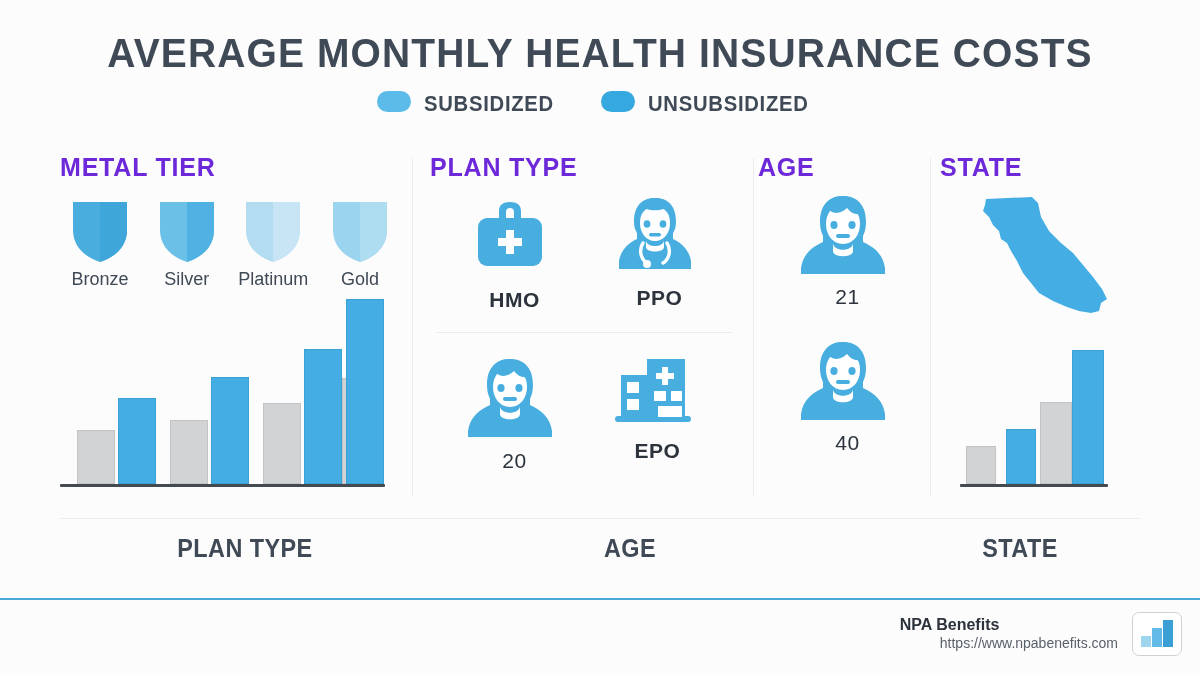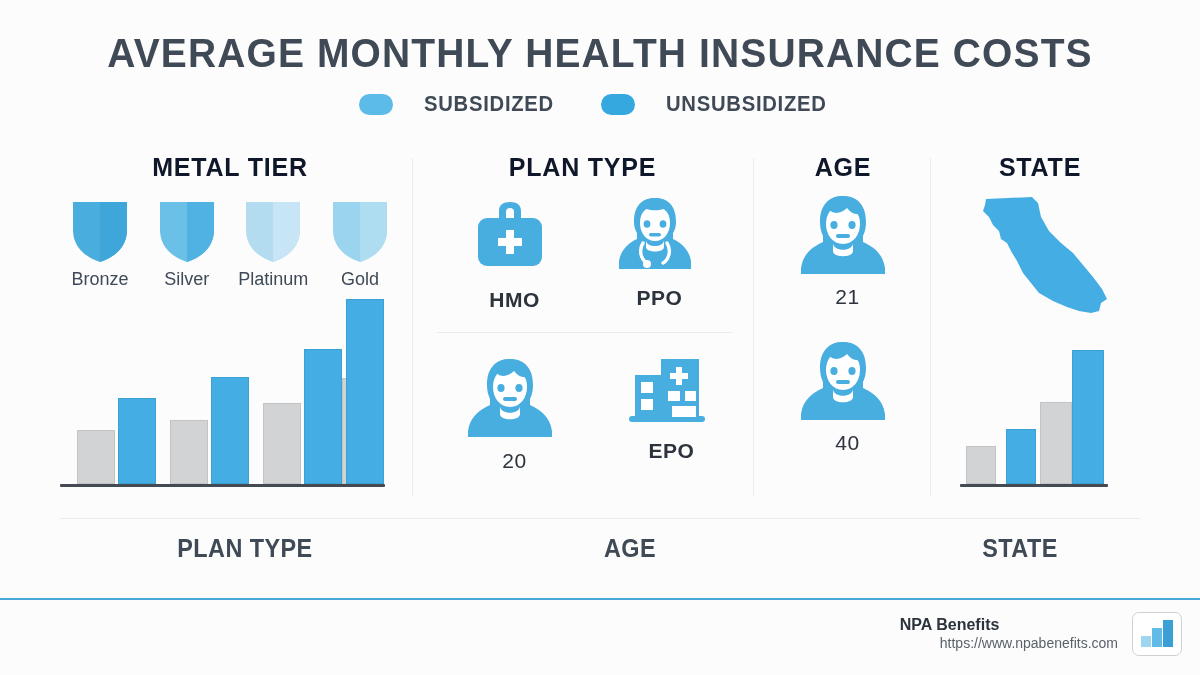--- a/index.html
+++ b/index.html
@@ -18,34 +18,34 @@
     color:#3f4a56;
     transform:scaleX(.95);
     white-space:nowrap;
   }
 
   
   .legend{
     position:absolute;top:91px;left:0;width:1200px;
     display:flex;justify-content:center;align-items:center;gap:36px;
   }
-  .leg-item{display:flex;align-items:center;gap:31px;}
+  .leg-item{display:flex;gap:13px;}
   .leg-dot{width:34px;height:21px;border-radius:11px;display:block;}
   .leg-label{
     font-size:22px;font-weight:bold;color:#3f4a56;letter-spacing:.8px;
     transform:scaleX(.92);transform-origin:left center;white-space:nowrap;
   }
 
   
   .vdiv{position:absolute;width:1px;background:#ececec;}
   .hdiv{position:absolute;height:1px;background:#ececec;}
 
   .panel-title{
-    position:absolute;text-align:center;
-    font-size:25px;font-weight:bold;color:#0f172a;letter-spacing:.8px;
+    position:absolute;
+    font-size:25px;font-weight:bold;color:#6d28d9;letter-spacing:.8px;
     white-space:nowrap;
   }
 
   
   .shield-row{position:absolute;left:60px;top:196px;width:340px;
     display:flex;justify-content:space-between;align-items:flex-end;}
   .shield-cell{display:flex;flex-direction:column;align-items:center;width:80px;}
   .shield-cap{margin-top:5px;font-size:18px;color:#3f4a56;white-space:nowrap;}
 
   
@@ -185,21 +185,21 @@
       <path d="M46 12 C34 12 29 20 29 30 C29 41 36 50 46 50 C56 50 63 41 63 30 C63 20 58 12 46 12 Z" fill="#ffffff"></path>
       <path d="M29 11 C34 22 44 20 50 14 C54 19 58 21 63 20 C61 8 55 2 46 2 C38 2 32 5 29 11 Z" fill="#48aee0"></path>
       <ellipse cx="37" cy="31" rx="3.6" ry="4" fill="#48aee0"></ellipse>
       <ellipse cx="55" cy="31" rx="3.6" ry="4" fill="#48aee0"></ellipse>
       <rect x="39" y="40" width="14" height="4" rx="2" fill="#48aee0"></rect>
       <path d="M36 49 C36 58 56 58 56 49 L56 57 C56 64 36 64 36 57 Z" fill="#ffffff"></path>
     </svg>
     <div class="tile-cap num" style="margin-top:10px;">20</div>
   </div>
 
-  <div class="tile" style="left:619px;top:355px;width:96px;align-items:center;">
+  <div class="tile" style="left:605px;top:355px;width:96px;align-items:center;">
     <svg width="92" height="72" viewBox="0 0 92 72">
       <rect x="40" y="4" width="38" height="58" fill="#48aee0"></rect>
       <rect x="14" y="20" width="28" height="42" fill="#48aee0"></rect>
       <rect x="8" y="61" width="76" height="6" rx="3" fill="#48aee0"></rect>
       <path d="M55 12 H61 V18 H67 V24 H61 V30 H55 V24 H49 V18 H55 Z" fill="#ffffff"></path>
       <rect x="20" y="27" width="12" height="11" fill="#ffffff"></rect>
       <rect x="20" y="44" width="12" height="11" fill="#ffffff"></rect>
       <rect x="47" y="36" width="12" height="10" fill="#ffffff"></rect>
       <rect x="64" y="36" width="11" height="10" fill="#ffffff"></rect>
       <rect x="51" y="51" width="24" height="11" fill="#ffffff"></rect>

